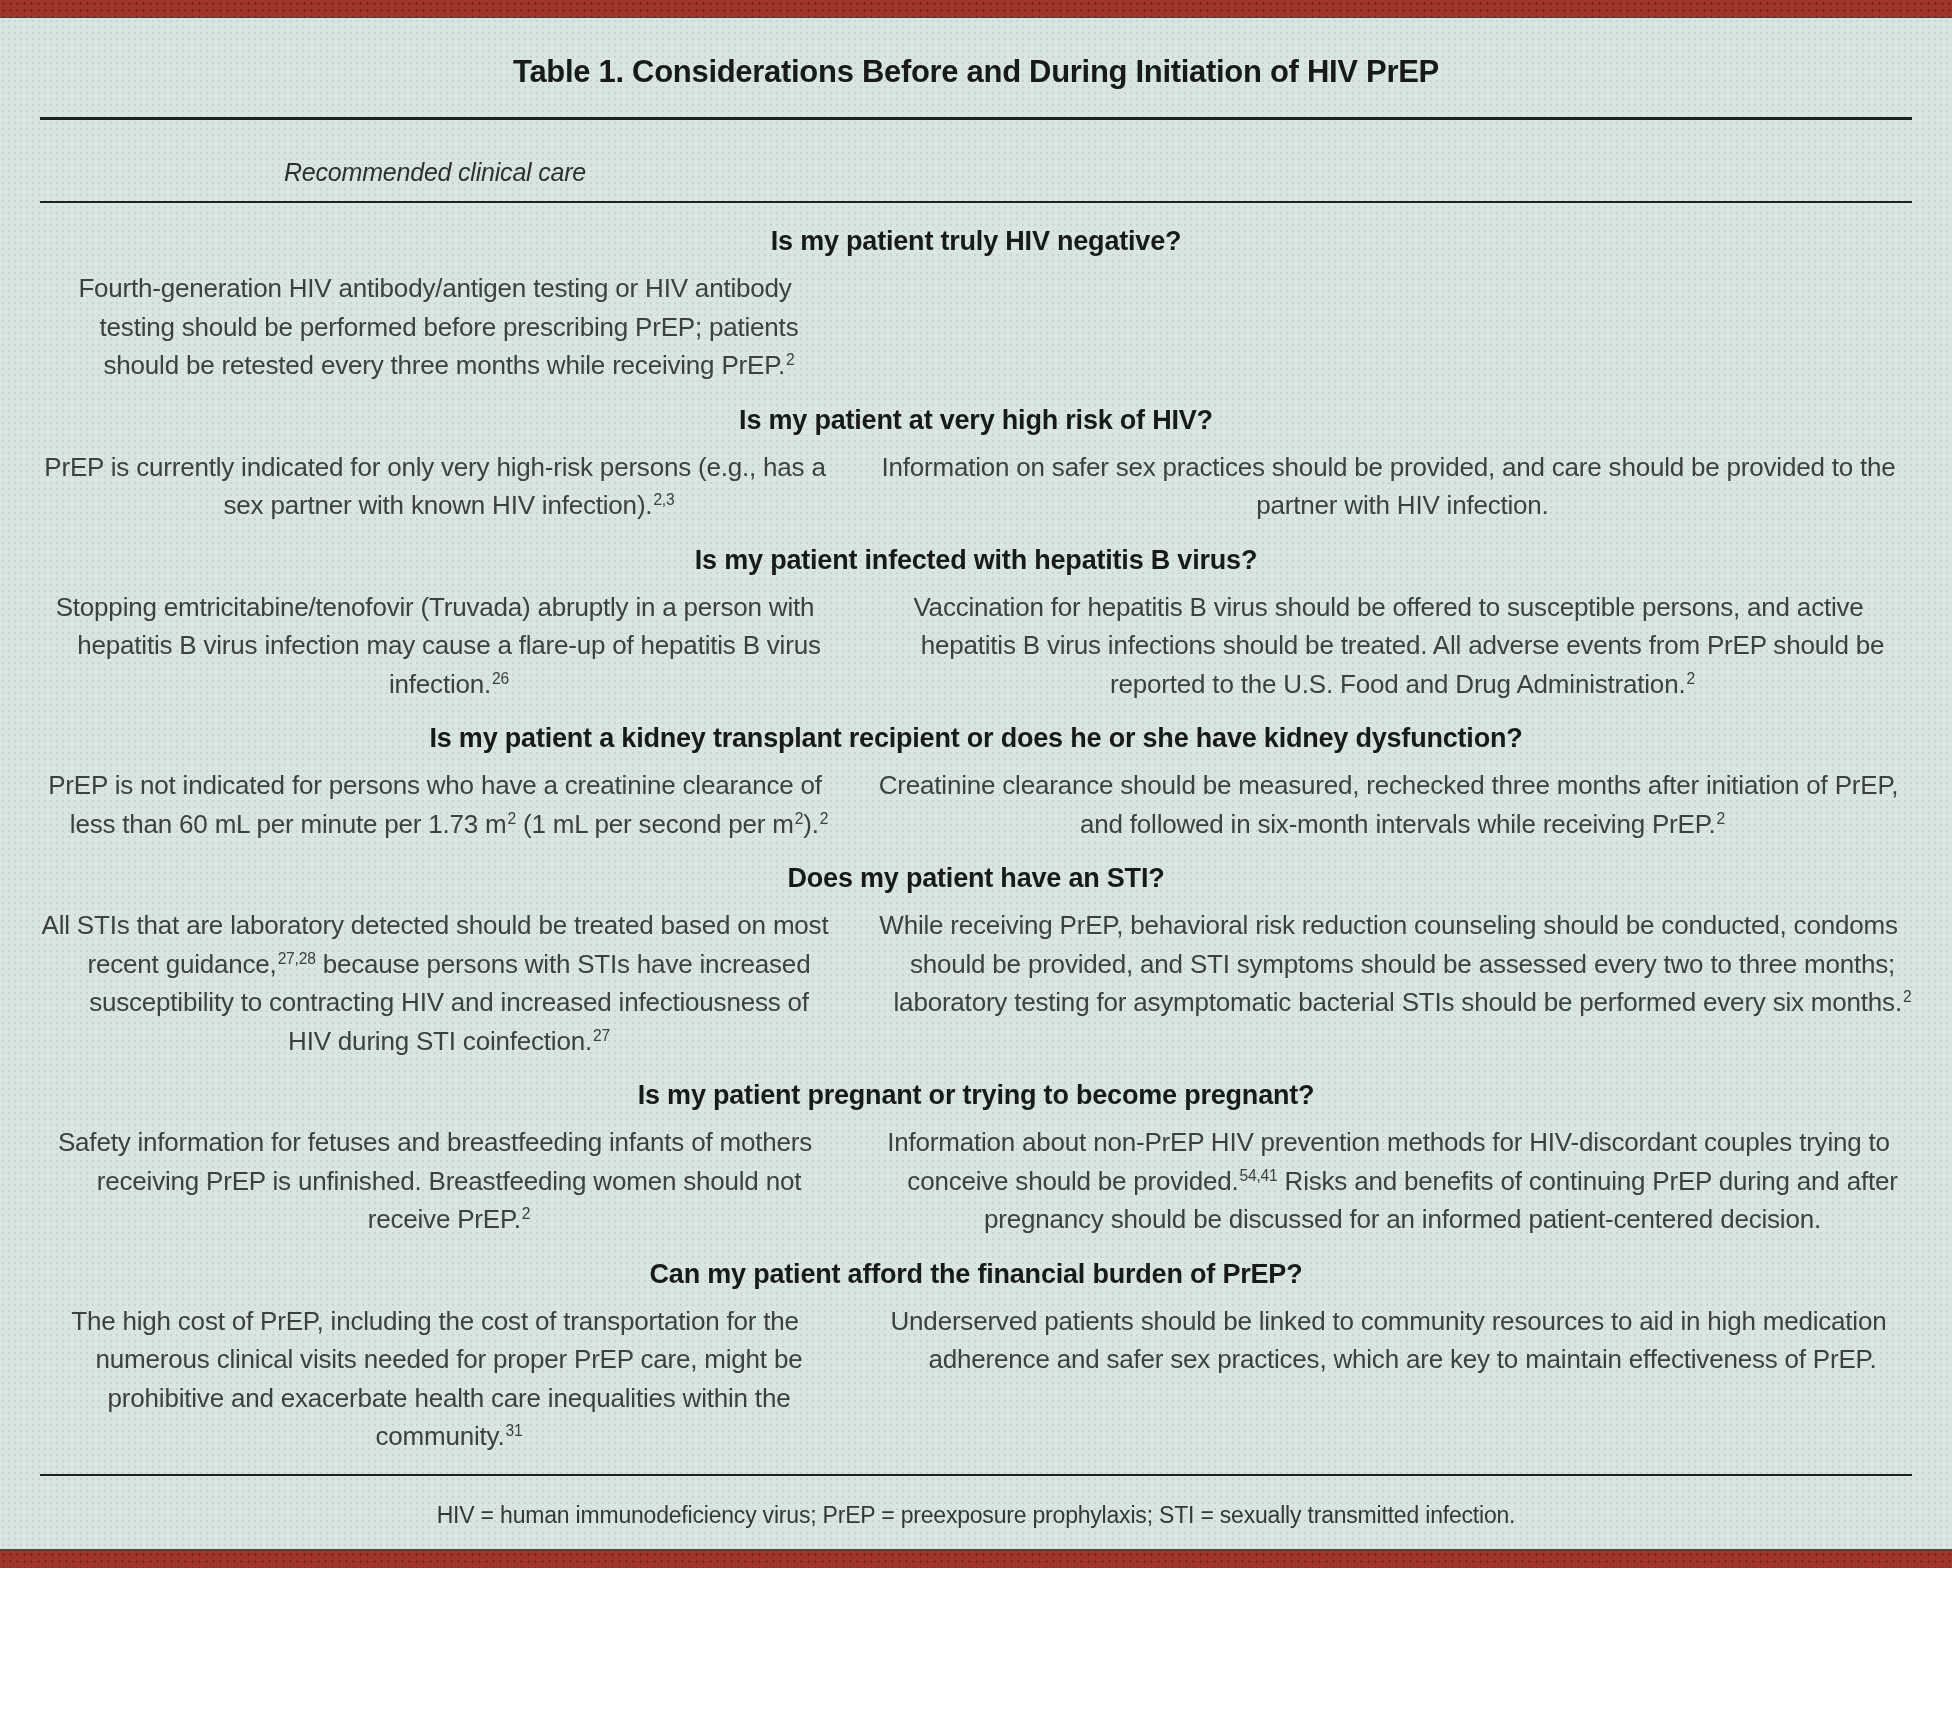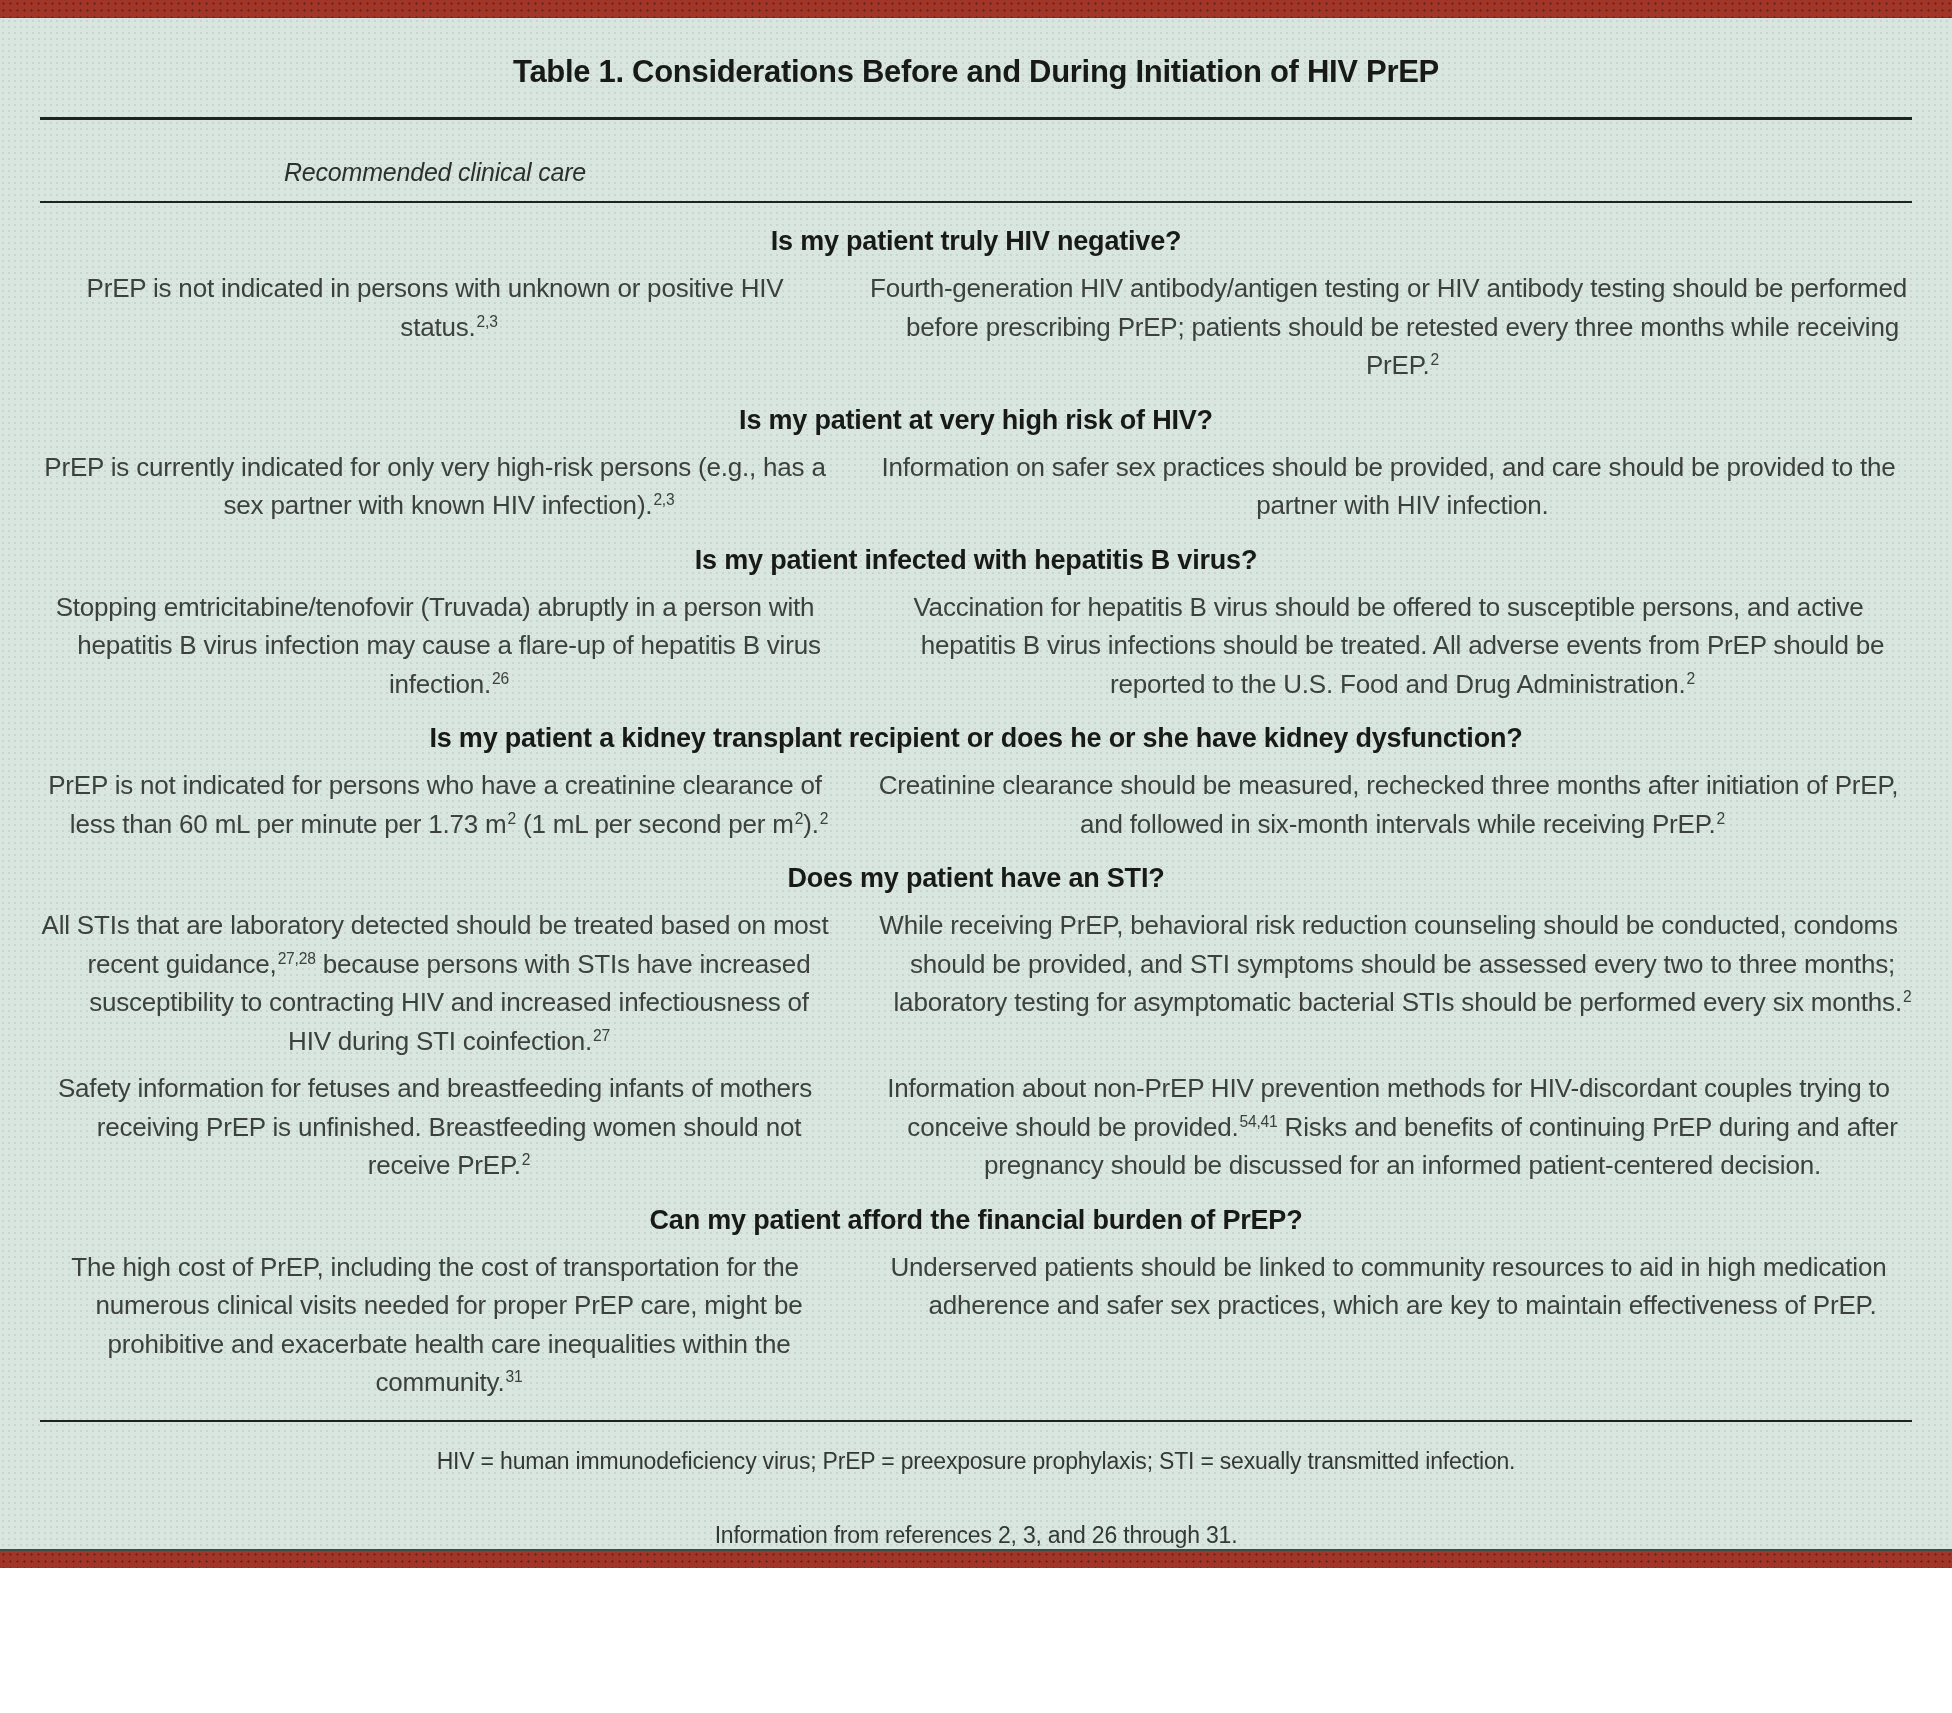--- a/index.html
+++ b/index.html
@@ -98,21 +98,20 @@
     <div class="col-headers">
       <div class="col-header">Recommended clinical care</div>
     </div>
     <div class="rule rule-colheads"></div>
 
     <div class="sections">
 
       <section class="section">
         <h2 class="question">Is my patient truly HIV negative?</h2>
         <div class="row">
-          <p class="cell">PrEP is not indicated in persons with unknown or positive HIV status.<sup>2,3</sup></p>
           <p class="cell">Fourth-generation HIV antibody/antigen testing or HIV antibody testing should be performed before prescribing PrEP; patients should be retested every three months while receiving PrEP.<sup>2</sup></p>
         </div>
       </section>
 
       <section class="section">
         <h2 class="question">Is my patient at very high risk of HIV?</h2>
         <div class="row">
           <p class="cell">PrEP is currently indicated for only very high-risk persons (e.g., has a sex partner with known HIV infection).<sup>2,3</sup></p>
           <p class="cell">Information on safer sex practices should be provided, and care should be provided to the partner with HIV infection.</p>
         </div>
@@ -136,20 +135,21 @@
 
       <section class="section">
         <h2 class="question">Does my patient have an STI?</h2>
         <div class="row">
           <p class="cell">All STIs that are laboratory detected should be treated based on most recent guidance,<sup>27,28</sup> because persons with STIs have increased susceptibility to contracting HIV and increased infectiousness of HIV during STI coinfection.<sup>27</sup></p>
           <p class="cell">While receiving PrEP, behavioral risk reduction counseling should be conducted, condoms should be provided, and STI symptoms should be assessed every two to three months; laboratory testing for asymptomatic bacterial STIs should be performed every six months.<sup>2</sup></p>
         </div>
       </section>
 
       <section class="section">
+        <h2 class="question">Is my patient pregnant or trying to become pregnant?</h2>
         <div class="row">
           <p class="cell">Safety information for fetuses and breastfeeding infants of mothers receiving PrEP is unfinished. Breastfeeding women should not receive PrEP.<sup>2</sup></p>
           <p class="cell">Information about non-PrEP HIV prevention methods for HIV-discordant couples trying to conceive should be provided.<sup>54,41</sup> Risks and benefits of continuing PrEP during and after pregnancy should be discussed for an informed patient-centered decision.</p>
         </div>
       </section>
 
       <section class="section">
         <h2 class="question">Can my patient afford the financial burden of PrEP?</h2>
         <div class="row">
           <p class="cell">The high cost of PrEP, including the cost of transportation for the numerous clinical visits needed for proper PrEP care, might be prohibitive and exacerbate health care inequalities within the community.<sup>31</sup></p>

